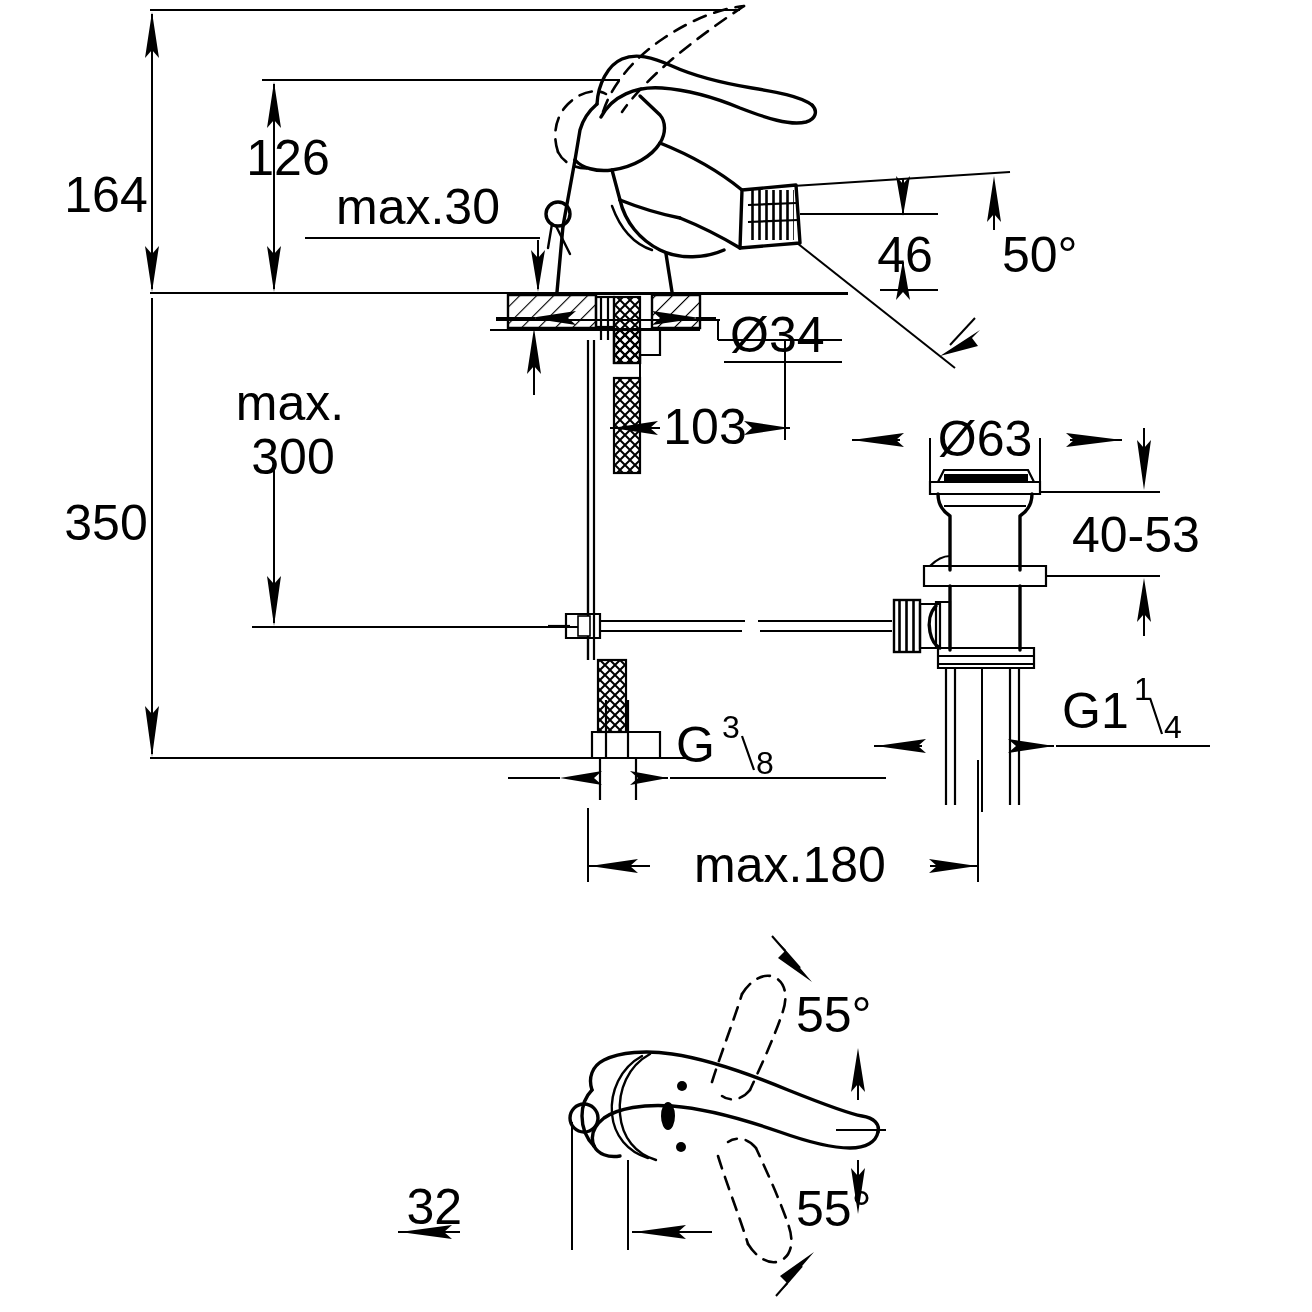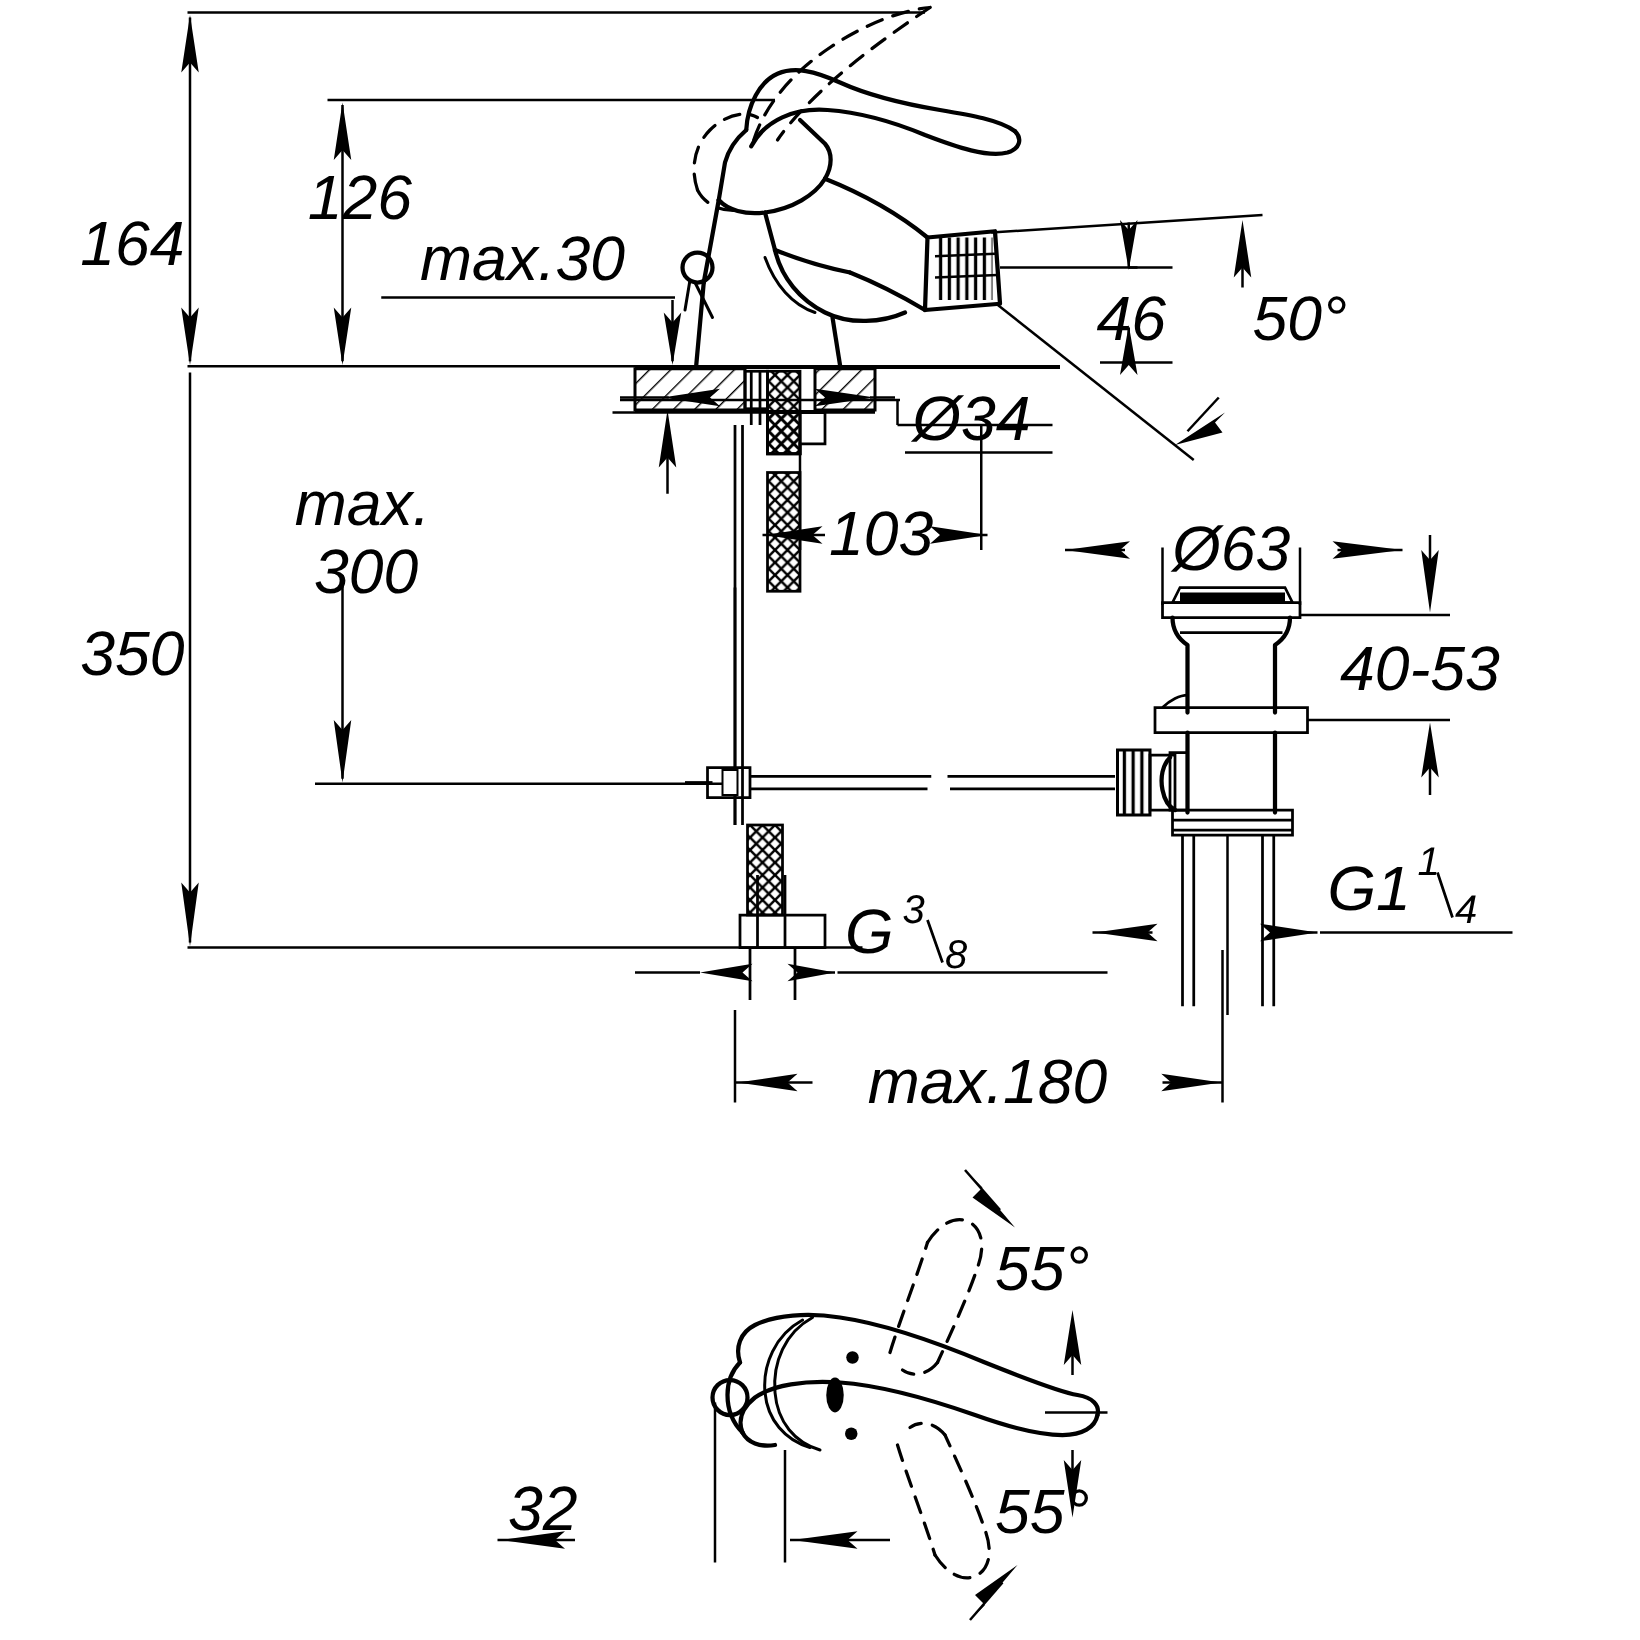--- a/index.html
+++ b/index.html
@@ -1,17 +1,17 @@
 <!DOCTYPE html>
 <html><head>
 <meta charset="utf-8">
 <style>
   html,body{margin:0;padding:0;background:#ffffff;}
   body{width:1312px;height:1312px;overflow:hidden;font-family:"Liberation Sans",sans-serif;}
-  #sheet{position:relative;width:1312px;height:1312px;background:#fff;font-style:italic;}
+  #sheet{position:relative;width:1312px;height:1312px;background:#fff;}
   svg{display:block;}
   .ln{stroke:#000;stroke-width:2.2;fill:none;stroke-linecap:butt;}
   .thin{stroke:#000;stroke-width:2;fill:none;}
   .dim{stroke:#000;stroke-width:2;fill:none;}
   .ext{stroke:#000;stroke-width:2;fill:none;}
   .obj{stroke:#000;stroke-width:3.4;fill:none;stroke-linecap:round;stroke-linejoin:round;}
   .objthin{stroke:#000;stroke-width:2.4;fill:none;stroke-linecap:round;stroke-linejoin:round;}
   .dash{stroke:#000;stroke-width:2.6;fill:none;stroke-dasharray:13 9;stroke-linecap:round;}
   .fill{fill:#000;stroke:none;}
   .txtbig{font-family:"Liberation Sans",sans-serif;fill:#000;font-size:50px;}

